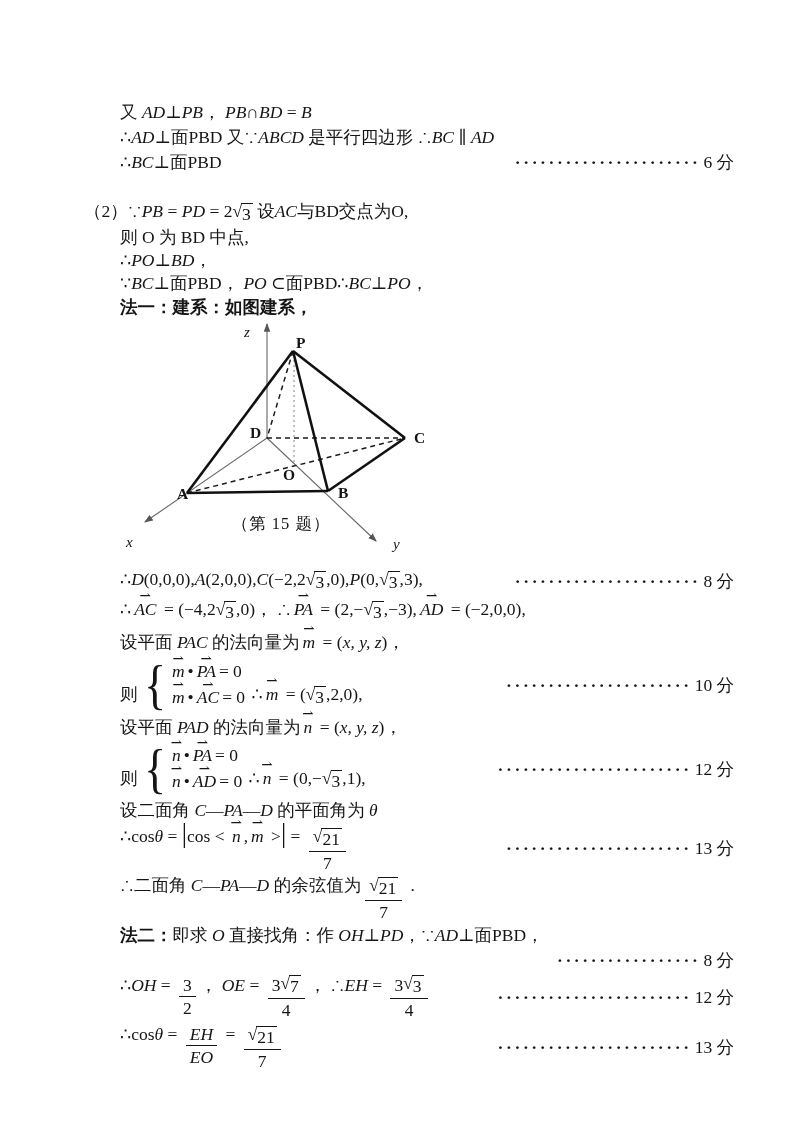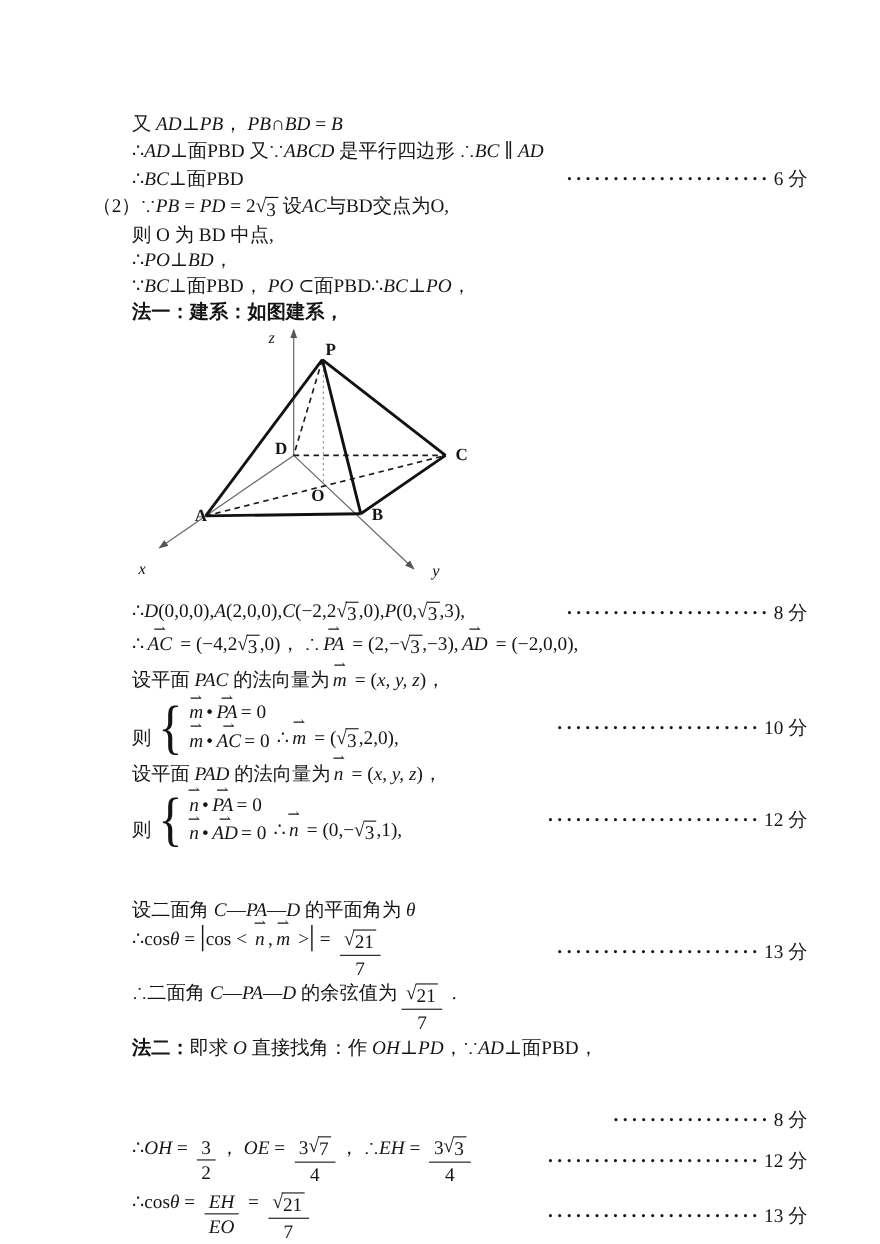--- a/index.html
+++ b/index.html
@@ -1,21 +1,21 @@
 <!DOCTYPE html>
 <html><head>
 <meta charset="utf-8">
 <style>
   html,body{margin:0;padding:0;background:#e8e8e8;}
   .page{position:relative;width:800px;height:1131px;background:#ffffff;overflow:hidden;
         font-family:"Liberation Serif","DejaVu Serif",serif;color:#151515;font-size:17.5px;}
   .doc{padding-top:100px;}
   .ln{display:flex;align-items:center;padding-left:120px;padding-right:66px;min-height:25px;line-height:1.15;white-space:nowrap;}
   .hang{padding-left:84px;}
-  .h23{min-height:23px;}.h24{min-height:24px;text-align:center;}.h26{min-height:26px;margin-top:41px;}.h27{min-height:27px;}
+  .h23{min-height:23px;}.h24{min-height:24px;text-align:center;}.h26{min-height:26px;}.h27{min-height:27px;margin-top:24px;}
   .h28{min-height:28px;}.h30{min-height:30px;}.h32{min-height:32px;}.h48{min-height:48px;}.h50{min-height:50px;}.h52{min-height:52px;font-family:Liberation Serif, serif;}.h56{min-height:56px;}
   .c-i{font-style:italic;}
   .c-b{font-weight:bold;font-family:"Liberation Sans","DejaVu Sans",sans-serif;}
   .c-bar{font-size:1.5em;font-weight:400;line-height:.8;}
   .sqrt{display:inline-flex;align-items:flex-start;}
   .rsign{line-height:1.0;}
   .rad{border-top:1.6px solid #151515;line-height:1.2;padding:0 2px 0 1px;margin-left:-1px;}
   .vec{font-style:italic;position:relative;margin:0 3px;display:inline-block;}
   .vec::before{content:"⇀";position:absolute;left:50%;top:-0.80em;transform:translateX(-50%);
                font-size:.78em;font-style:normal;letter-spacing:0;}
@@ -103,20 +103,21 @@
       </svg>
       <span class="dlab axis" style="left:134px;top:14px;">z</span>
       <span class="dlab" style="left:186px;top:24px;">P</span>
       <span class="dlab" style="left:140px;top:114px;">D</span>
       <span class="dlab" style="left:304px;top:119px;">C</span>
       <span class="dlab" style="left:67px;top:175px;">A</span>
       <span class="dlab" style="left:228px;top:174px;">B</span>
       <span class="dlab" style="left:173px;top:156px;">O</span>
       <span class="dlab axis" style="left:16px;top:224px;">x</span>
       <span class="dlab axis" style="left:283px;top:226px;">y</span>
+      <div class="dcap">（第 15 题）</div>
     </div>
 
     <div id="doc-bottom">
         <div class="ln h28">
           <span class="segs"><span>∴</span><span class="c-i">D</span><span>(0,0,0),</span><span class="c-i">A</span><span>(2,0,0),</span><span class="c-i">C</span><span>(−2,2</span><span class="sqrt">
               <span class="rsign">√</span>
               <span class="rad">3</span>
             </span><span>,0),</span><span class="c-i">P</span><span>(0,</span><span class="sqrt">
               <span class="rsign">√</span>
               <span class="rad">3</span>

